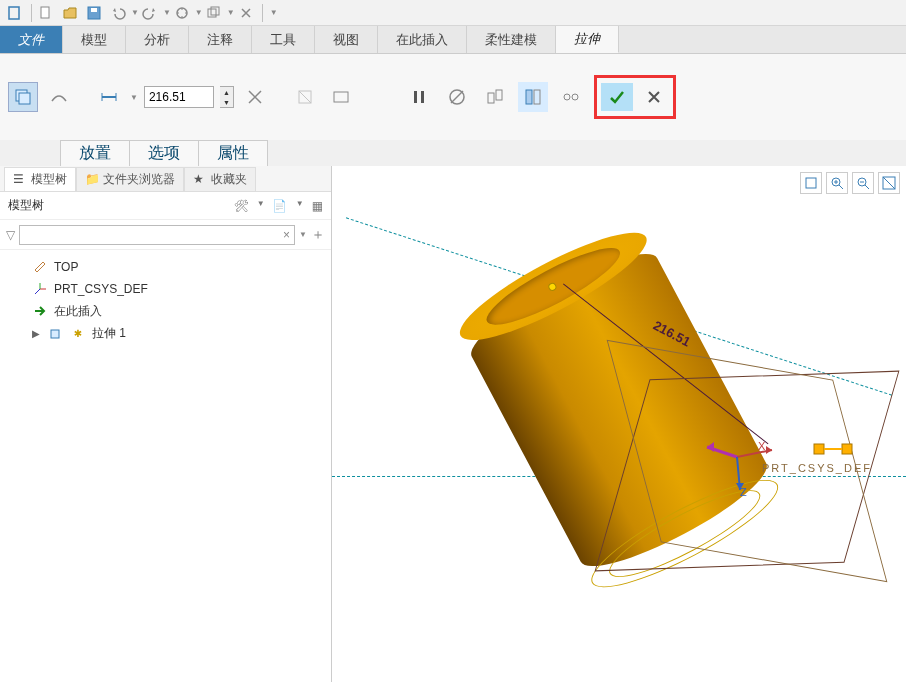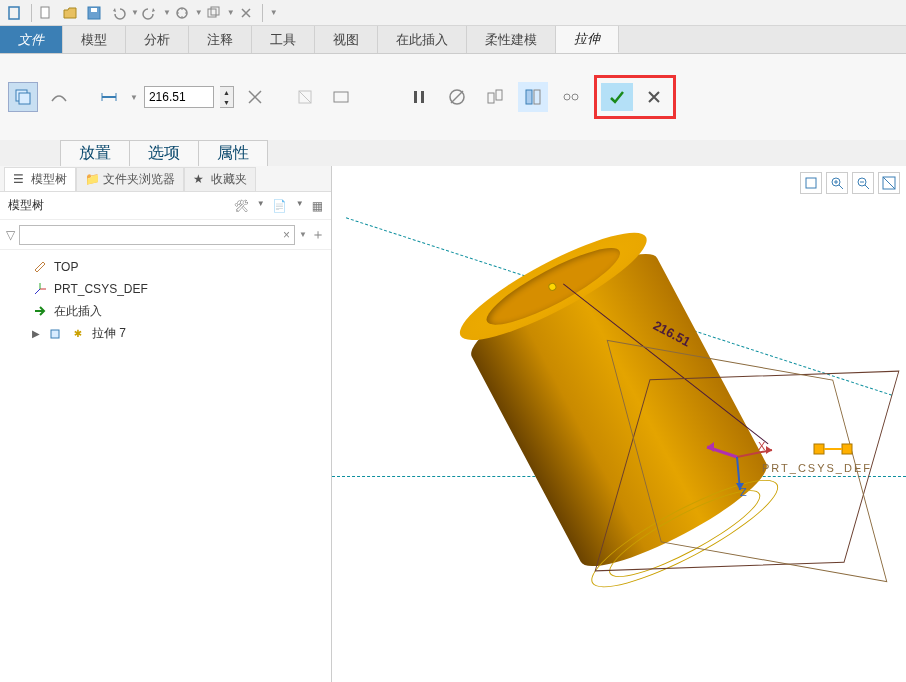--- a/index.html
+++ b/index.html
@@ -311,21 +311,21 @@
         <span class="lbl">在此插入</span>
       </div>
       <div class="tnode gchild">
         <span class="expand">▶</span>
         <span class="ico">
             <svg width="14" height="14">
               <rect x="2" y="4" width="8" height="8" fill="#d8ecff" stroke="#3b7fb5"></rect>
             </svg>
           </span>
         <span class="ico" style="color:#caa000;font-size:10px;">✱</span>
-        <span class="lbl">拉伸 7</span>
+        <span class="lbl">拉伸 1</span>
       </div>
     </div>
   </div>
 
   <div class="canvas">
     <div class="view-tools">
       <div class="vt">
           <svg width="14" height="14">
             <rect x="2" y="2" width="10" height="10" fill="none" stroke="#3b7fb5"></rect>
           </svg>

